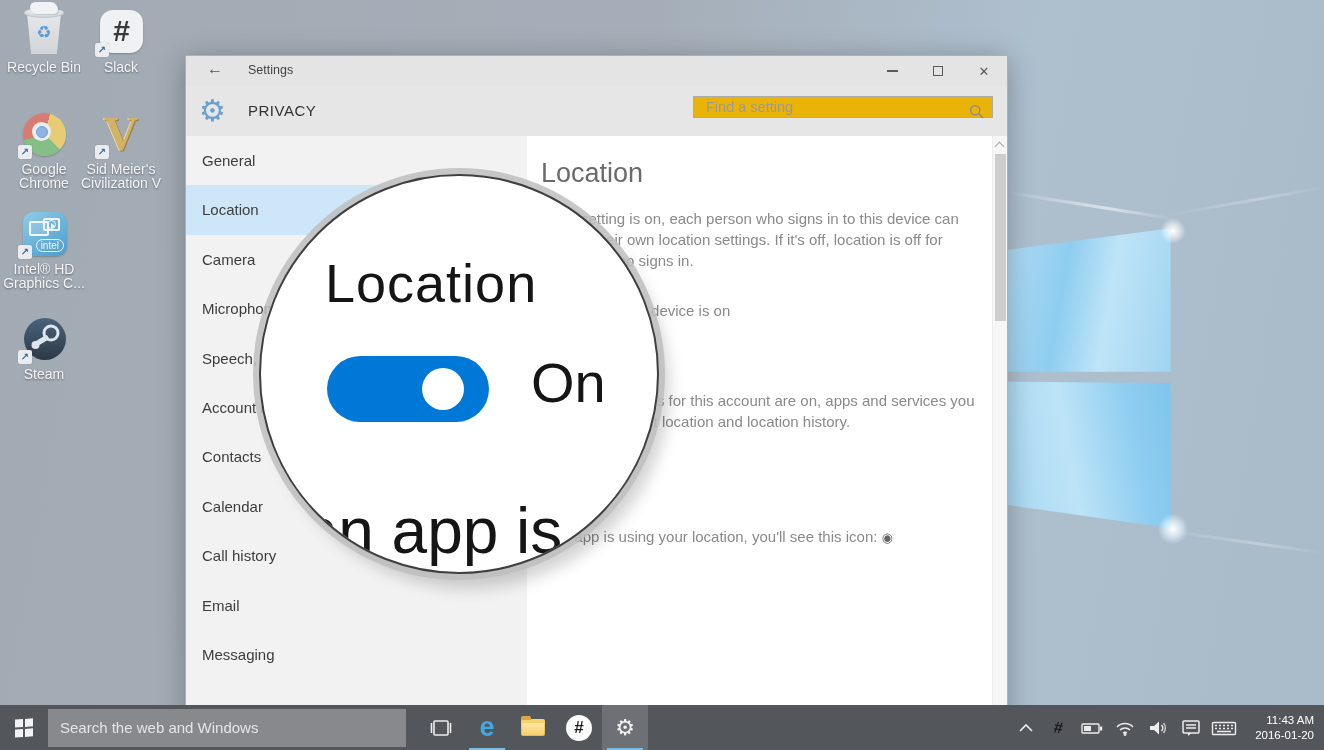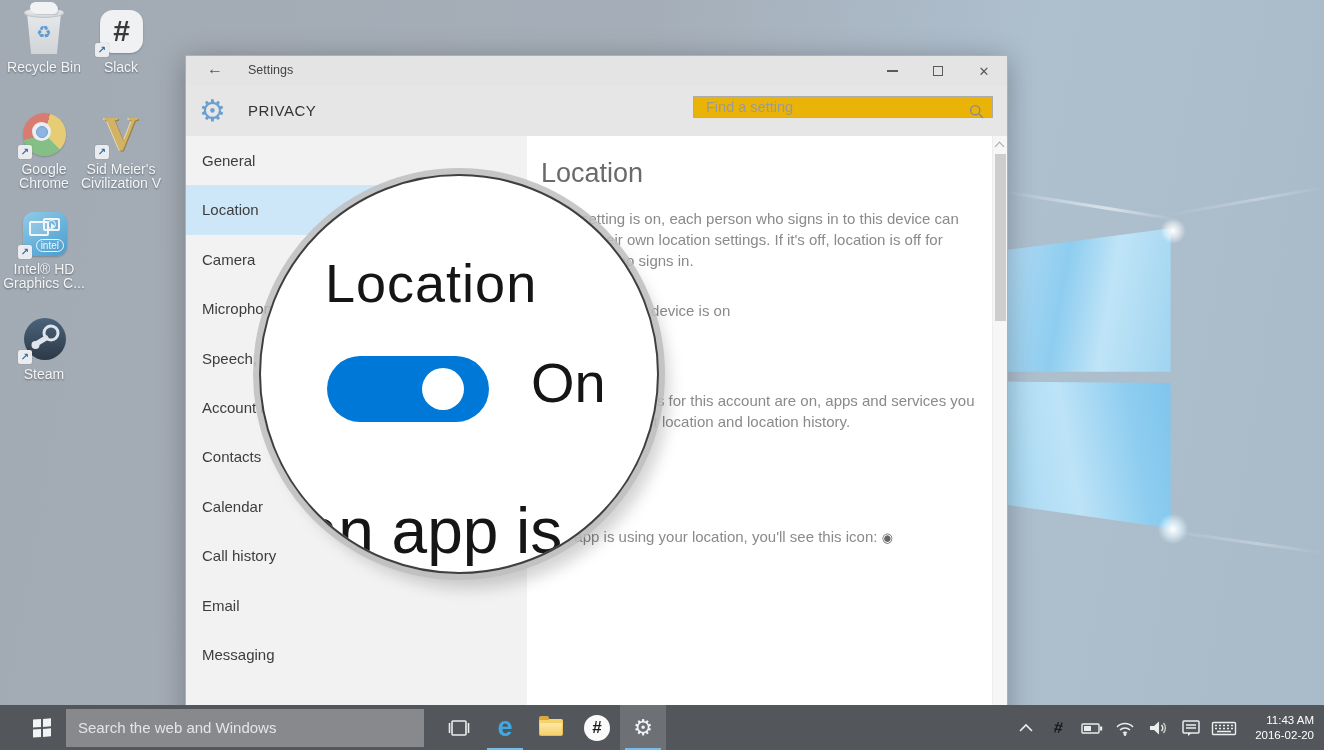--- a/index.html
+++ b/index.html
@@ -99,21 +99,21 @@
   .mag { position:absolute; left:259px; top:174px; width:400px; height:400px; border-radius:50%;
     background:#fff; border:2px solid #3f3f3f; overflow:hidden; z-index:30;
     box-shadow:0 0 0 6px rgba(190,190,190,.85), 10px 14px 16px rgba(0,0,0,.18); }
   .mag-label { position:absolute; left:64px; top:76px; font-size:54px; font-weight:300; color:#151515; letter-spacing:1px; }
   .mag-toggle { position:absolute; left:66px; top:180px; width:162px; height:66px; border-radius:33px; }
   .mag-knob { position:absolute; left:95px; top:12px; width:42px; height:42px; border-radius:50%; background:#fff; }
   .mag-on { position:absolute; left:270px; top:174px; font-size:56px; font-weight:300; color:#151515; }
   .mag-bottom { position:absolute; left:6px; top:318px; font-size:64px; font-weight:300; color:#151515; white-space:nowrap; }
 
   
-  .taskbar { position:absolute; left:0; top:705px; width:1324px; height:45px; background:#53565b; z-index:50; display:flex; align-items:center;padding-left:18px; }
+  .taskbar { position:absolute; left:0; top:705px; width:1324px; height:45px; background:#53565b; z-index:50; display:flex; align-items:center; }
   .tb-start { width:48px; height:45px; display:flex; align-items:center; justify-content:center; }
   .winlogo { display:grid; grid-template-columns:8px 8px; grid-template-rows:8px 8px; gap:1.5px; transform:skewY(-4deg); }
   .winlogo i { background:#f2f3f4; display:block; }
   .tb-search { position:relative; width:358px; height:38px; background:rgba(255,255,255,.30); margin-right:12px; }
   .tb-search input { width:100%; height:100%; border:0; outline:0; background:transparent; padding:0 12px; font-size:15px; color:#f0f1f2; font-family:inherit; }
   .tb-search input::placeholder { color:#e3e5e7; }
   .tb-ico { width:46px; height:45px; display:flex; align-items:center; justify-content:center; position:relative; }
   .tb-ico.active { background:#6d7075; }
   .runline { position:absolute; left:5px; right:5px; bottom:0; height:2.5px; background:#79bbe9; }
   .edge-e { color:#3fa9e4; font-size:27px; font-weight:bold; line-height:27px; }
@@ -341,16 +341,16 @@
       </svg>
     </div>
     <div class="tray-ico">
       <svg width="26" height="18" viewBox="0 0 26 18">
         <rect x="1.5" y="3.5" width="23" height="12" fill="none" stroke="#eceded" stroke-width="1.4" rx="1"></rect>
         <path d="M4 6.5 h2 M8 6.5 h2 M12 6.5 h2 M16 6.5 h2 M20 6.5 h2 M4 9.5 h2 M8 9.5 h2 M12 9.5 h2 M16 9.5 h2 M20 9.5 h2 M6 12.5 h14" stroke="#eceded" stroke-width="1.3"></path>
       </svg>
     </div>
     <div class="clock">
       <div>11:43 AM</div>
-      <div>2016-02-20</div>
+      <div>2016-01-20</div>
     </div>
   </div>
 </div>
 
 </body></html>

